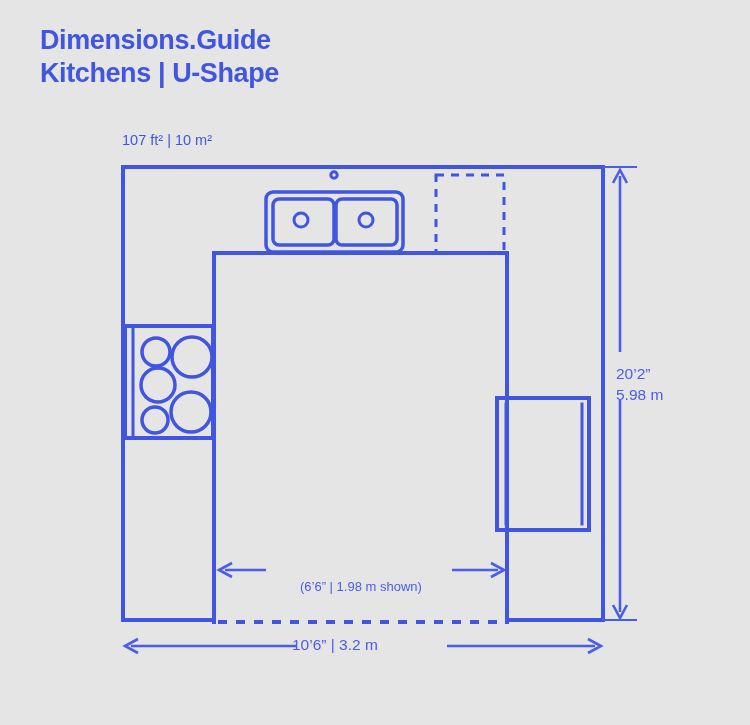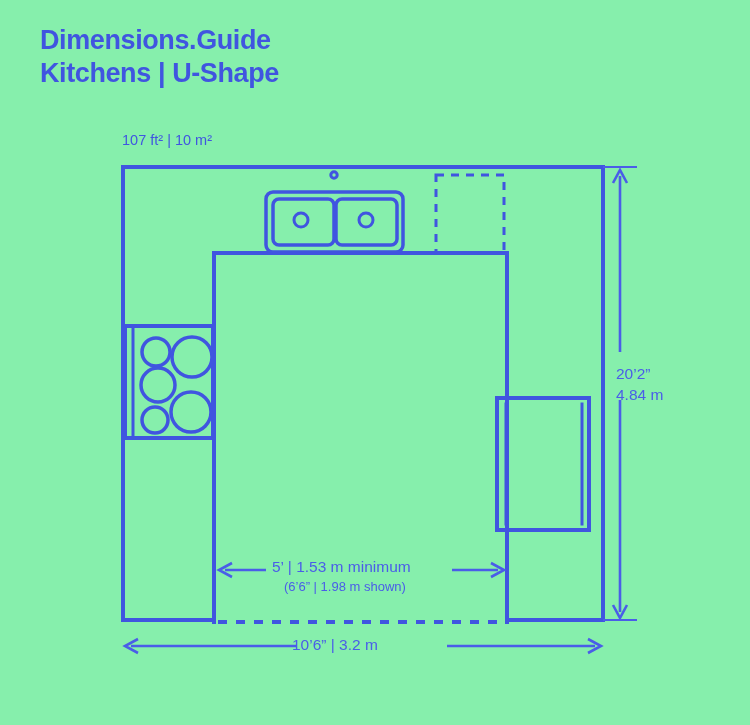--- a/index.html
+++ b/index.html
@@ -12,21 +12,21 @@
     height: 725px;
     font-family: "Liberation Sans", sans-serif;
     -webkit-font-smoothing: antialiased;
     overflow: hidden;
     position: relative;
   }
   #page {
     position: relative;
     width: 750px;
     height: 725px;
-    background: #86efac;
+    background: #e5e5e5;
   }
   .title-block {
     position: absolute;
     left: 40px;
     top: 24px;
     user-select: none;
   }
   .title-line {
     font-size: 27px;
     font-weight: bold;
@@ -57,21 +57,21 @@
     left: 616px;
     top: 363px;
     line-height: 21px;
   }
   #clearance-label {
     left: 272px;
     top: 557px;
     line-height: 19px;
   }
   #clearance-sub {
-    left: 284px;
+    left: 300px;
     top: 579px;
     font-size: 13px;
   }
   #bottom-dim-label {
     left: 292px;
     top: 636px;
   }
   svg.plan {
     position: absolute;
     left: 0;
@@ -145,21 +145,20 @@
 
       <path d="M225 570 L266 570"></path>
       <path d="M452 570 L498 570"></path>
       <path d="M232 563 L219 570 L232 577" fill="none"></path>
       <path d="M491 563 L504 570 L491 577" fill="none"></path>
     </g>
   </svg>
 
   <div class="dim-label" id="right-dim-label">
     <div>20’2”</div>
-    <div>4.84 m</div>
+    <div>5.98 m</div>
   </div>
 
-  <div class="dim-label bold-ish" id="clearance-label">5’ | 1.53 m minimum</div>
   <div class="dim-label" id="clearance-sub">(6’6” | 1.98 m shown)</div>
 
   <div class="dim-label bold-ish" id="bottom-dim-label">10’6” | 3.2 m</div>
 
 </div>
 
 </body></html>

